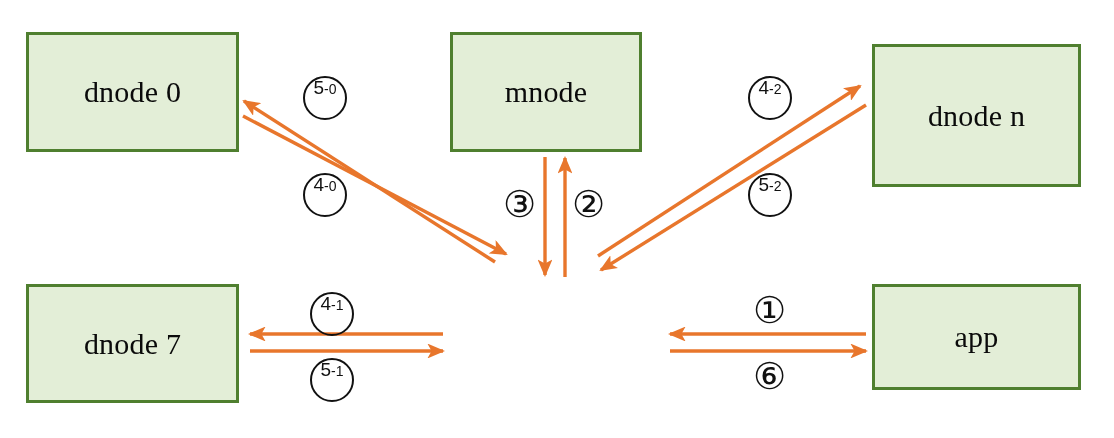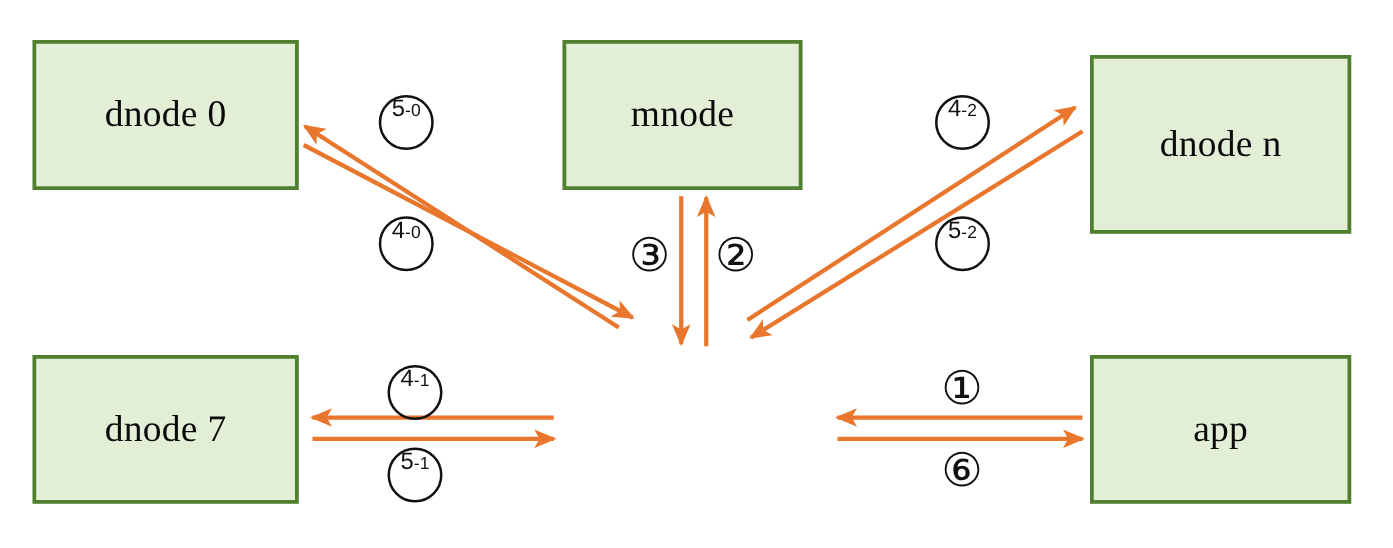--- a/index.html
+++ b/index.html
@@ -120,21 +120,21 @@
 
   <div class="node-box" style="left:872px; top:32px; width:209px; height:143px;margin-top:12px;">
     <span class="node-label">dnode n</span>
   </div>
 
   <div class="node-box" style="left:26px; top:284px; width:213px; height:119px;">
     <span class="node-label">dnode 7</span>
   </div>
 
 
-  <div class="node-box" style="left:872px; top:284px; width:209px; height:119px;">
+  <div class="node-box" style="left:872px; top:284px; width:209px; height:106px;">
     <span class="node-label">app</span>
   </div>
 
   <div class="circle-badge" style="left:303px; top:76px;">
     <span class="big">5</span>
       <span class="small">-0</span>
   </div>
 
   <div class="circle-badge" style="left:303px; top:173px;">
     <span class="big">4</span>

